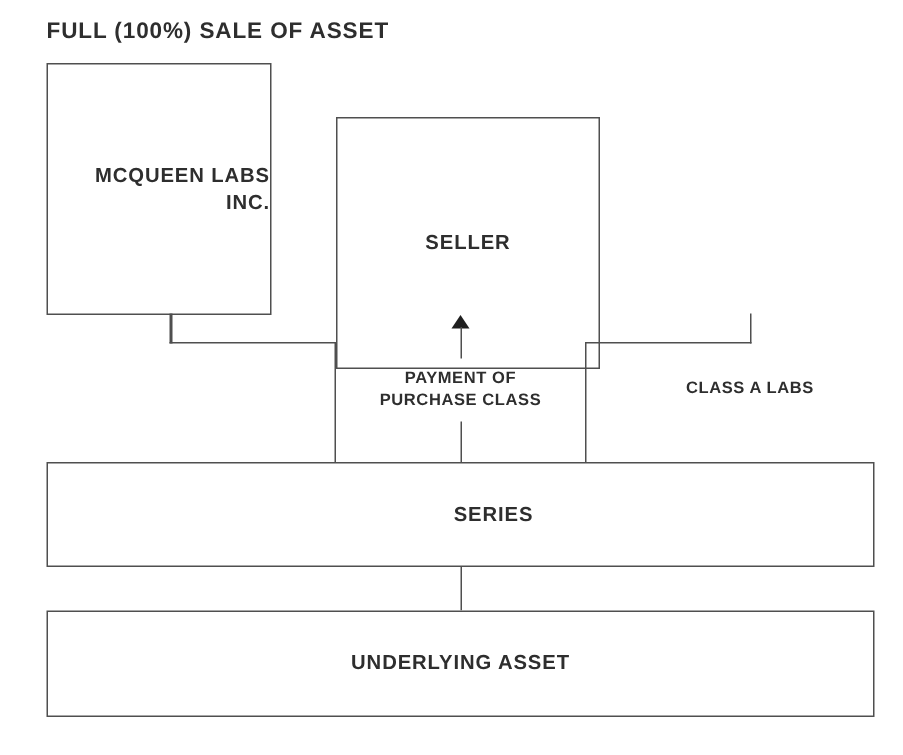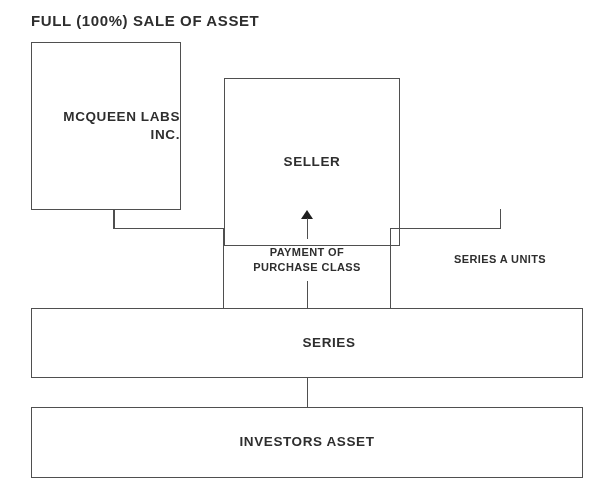--- a/index.html
+++ b/index.html
@@ -115,25 +115,25 @@
   <div class="vline conn-right-v2"></div>
 
   <div class="edge-label label-admin">
   </div>
 
   <div class="edge-label label-payment">
     <div>PAYMENT OF</div>
     <div>PURCHASE CLASS</div>
   </div>
 
-  <div class="edge-label label-classa">SERIES A UNITS</div>
+  <div class="edge-label label-classa">CLASS A LABS</div>
 
   <div class="box box-series">
     <div>SERIES</div>
   </div>
 
   <div class="vline conn-series-v"></div>
 
   <div class="box box-underlying">
-    <div>INVESTORS ASSET</div>
+    <div>UNDERLYING ASSET</div>
   </div>
 
 </div>
 
 </body></html>

